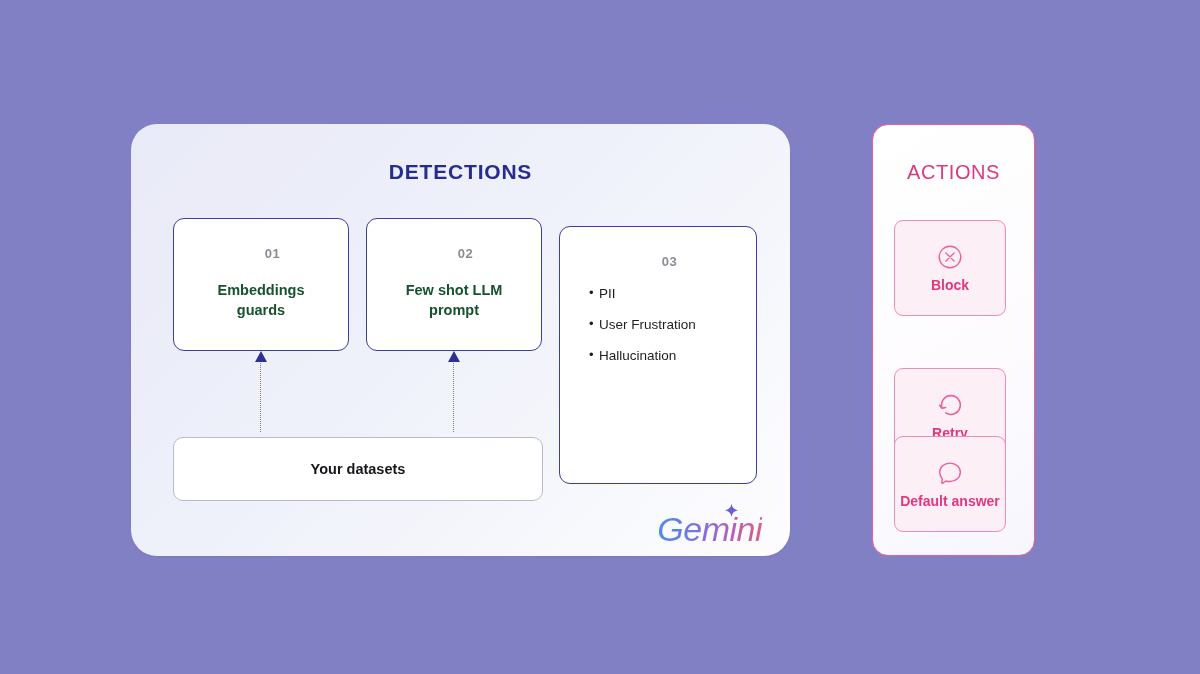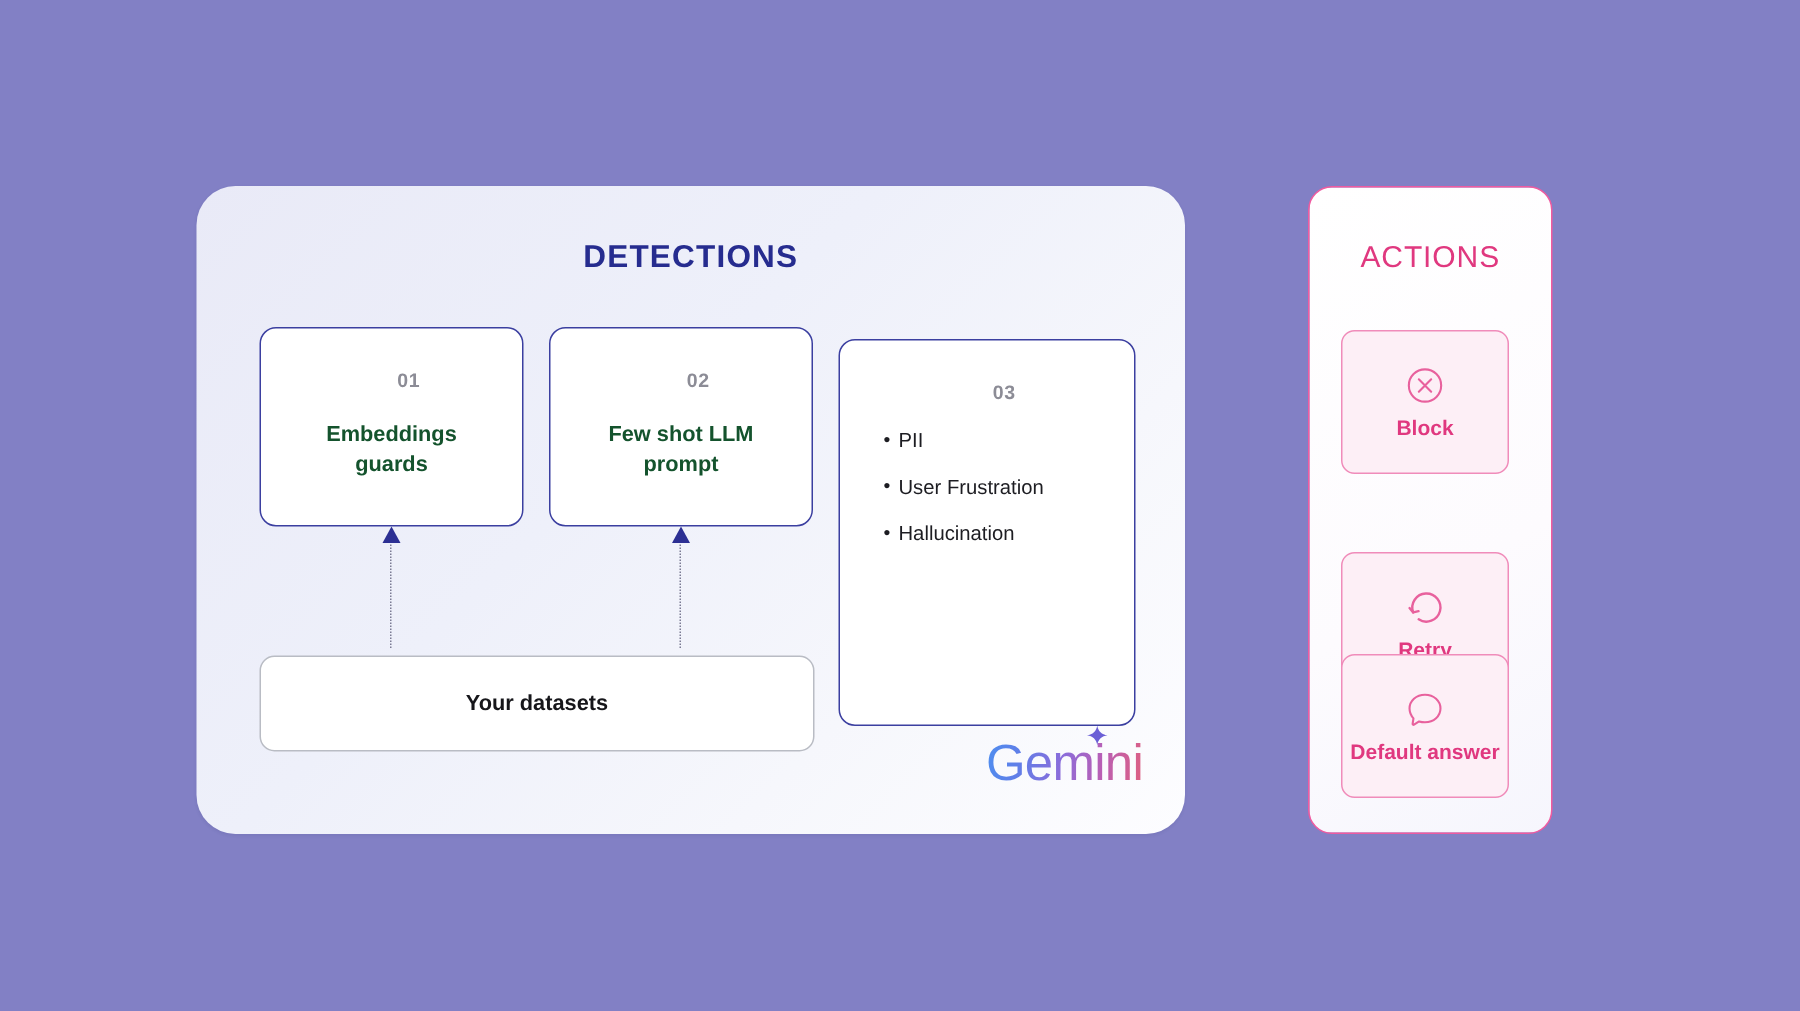--- a/index.html
+++ b/index.html
@@ -154,22 +154,23 @@
     font-size: 14px;
     color: #16161a;
     line-height: 1.35;
     margin-top: 1px;
   }
 
   
   .gemini {
     position: absolute;
     right: 28px;
-    bottom: 30px;
+    bottom: 10px;
     display: flex;
+    font-style: italic;
   }
   .gemini-word {
     font-size: 34px;
     font-weight: 400;
     letter-spacing: -0.5px;
     line-height: 1;
     background: linear-gradient(100deg, #4e8ff0 0%, #5f7ee8 22%, #8a6ddb 48%, #b85fb6 72%, #e0607f 100%);
     -webkit-background-clip: text;
     background-clip: text;
     color: transparent;

